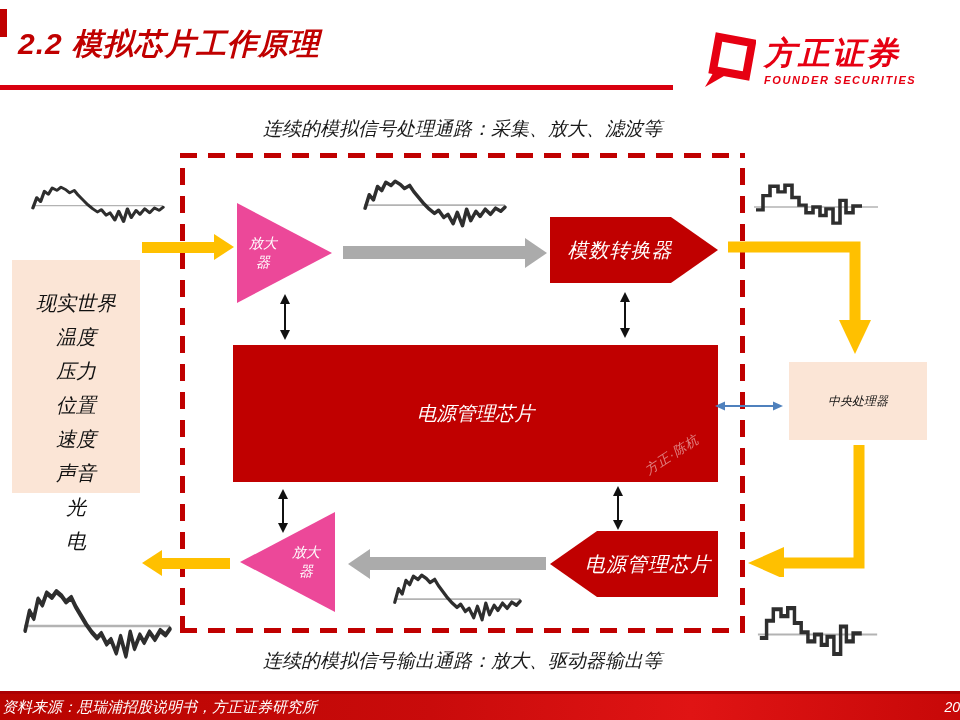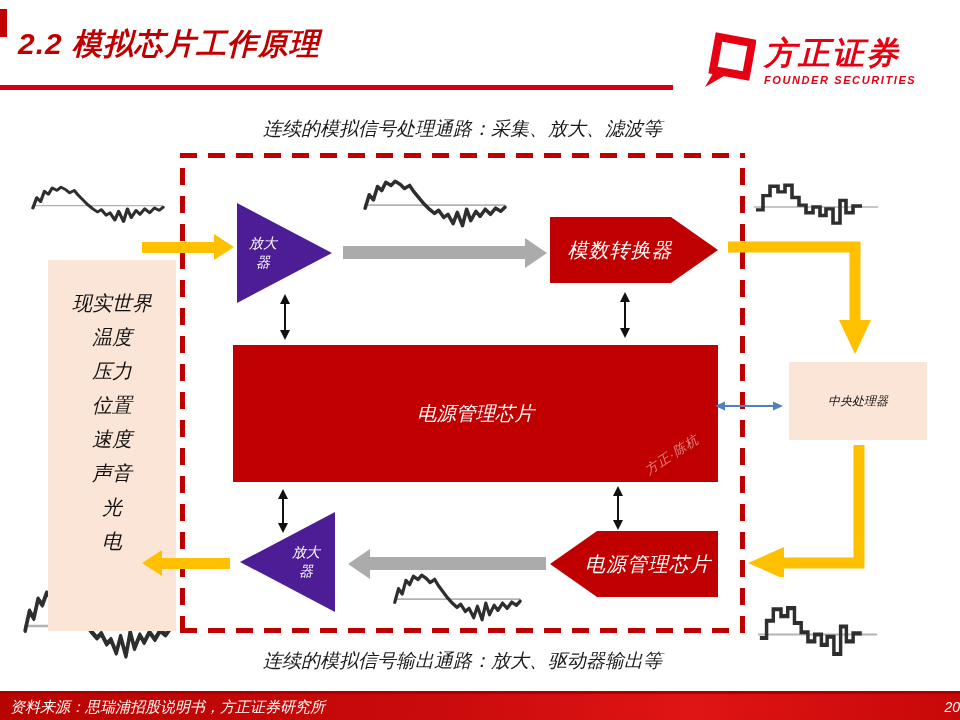--- a/index.html
+++ b/index.html
@@ -24,32 +24,32 @@
 
   
   .dash-frame{position:absolute;left:180px;top:153px;width:565px;height:480px;
     background:
       repeating-linear-gradient(90deg,#C00000 0 17px,transparent 17px 28px) top left / 100% 5px no-repeat,
       repeating-linear-gradient(90deg,#C00000 0 17px,transparent 17px 28px) bottom left / 100% 5px no-repeat,
       repeating-linear-gradient(0deg,#C00000 0 17px,transparent 17px 28px) top left / 5px 100% no-repeat,
       repeating-linear-gradient(0deg,#C00000 0 17px,transparent 17px 28px) top right / 5px 100% no-repeat;}
 
   
-  .real-world{position:absolute;left:12px;top:260px;width:128px;height:371px;background:#FBE5D6;
-              text-align:center;color:#111;font-size:20px;line-height:34px;padding-top:26px;box-sizing:border-box;margin-left:36px;}
+  .real-world{position:absolute;left:12px;top:260px;width:128px;height:233px;background:#FBE5D6;
+              text-align:center;color:#111;font-size:20px;line-height:34px;padding-top:26px;box-sizing:border-box;}
   .pmic{position:absolute;left:233px;top:345px;width:485px;height:137px;background:#C00000;color:#fff;
         display:flex;flex-direction:column;justify-content:center;align-items:center;
         font-size:19.5px;line-height:31px;text-align:center;}
   .pmic .watermark{position:absolute;right:16px;bottom:12px;font-size:13px;color:rgba(255,255,255,.5);
         transform:rotate(-33deg);letter-spacing:1px;}
   .cpu{position:absolute;left:789px;top:362px;width:138px;height:78px;background:#FBE5D6;color:#111;
        font-size:12px;display:flex;align-items:center;justify-content:center;}
 
   
-  .amp{position:absolute;width:95px;height:100px;background:#4c1d95;color:#fff;font-size:14px;line-height:19px;}
+  .amp{position:absolute;width:95px;height:100px;background:#ec4899;color:#fff;font-size:14px;line-height:19px;}
   .amp.right{left:237px;top:203px;clip-path:polygon(0 0,100% 50%,0 100%);}
   .amp.left {left:240px;top:512px;clip-path:polygon(100% 0,0 50%,100% 100%);}
   .amp-label{position:absolute;width:32px;text-align:center;top:31px;}
   .amp.right .amp-label{left:10px;}
   .amp.left  .amp-label{left:50px;}
 
   .pent{position:absolute;width:168px;height:66px;background:#C00000;color:#fff;font-size:20px;
         display:flex;align-items:center;justify-content:center;letter-spacing:1px;}
   .pent.adc{left:550px;top:217px;clip-path:polygon(0 0,72% 0,100% 50%,72% 100%,0 100%);padding-right:28px;box-sizing:border-box;}
   .pent.dac{left:550px;top:531px;clip-path:polygon(28% 0,100% 0,100% 100%,28% 100%,0 50%);padding-left:28px;box-sizing:border-box;}
@@ -63,21 +63,21 @@
   .head.left-gold {border-top:13px solid transparent;border-bottom:13px solid transparent;border-right:20px solid #FFC000;}
   .head.right-gray{border-top:15px solid transparent;border-bottom:15px solid transparent;border-left:22px solid #ABABAB;}
   .head.left-gray {border-top:15px solid transparent;border-bottom:15px solid transparent;border-right:22px solid #ABABAB;}
 
   .abs{position:absolute;}
 
   
   .footer{position:absolute;left:0;top:691px;width:960px;height:29px;box-sizing:border-box;
           background:linear-gradient(95deg,#b80400 0%,#c90b0b 45%,#e01414 72%,#c70808 100%);
           border-top:3px solid #AB0003;color:#fff;font-size:15px;display:flex;align-items:center;}
-  .footer .src{margin-left:10px;}
+  .footer .src{margin-left:2px;}
   .footer .pg{margin-left:auto;font-size:14px;}
 </style>
 </head>
 <body>
 
 <div class="stage">
 
   <svg width="0" height="0" style="position:absolute">
     <defs>
       <symbol id="wave-analog" viewBox="0 0 140 60" preserveAspectRatio="none">

